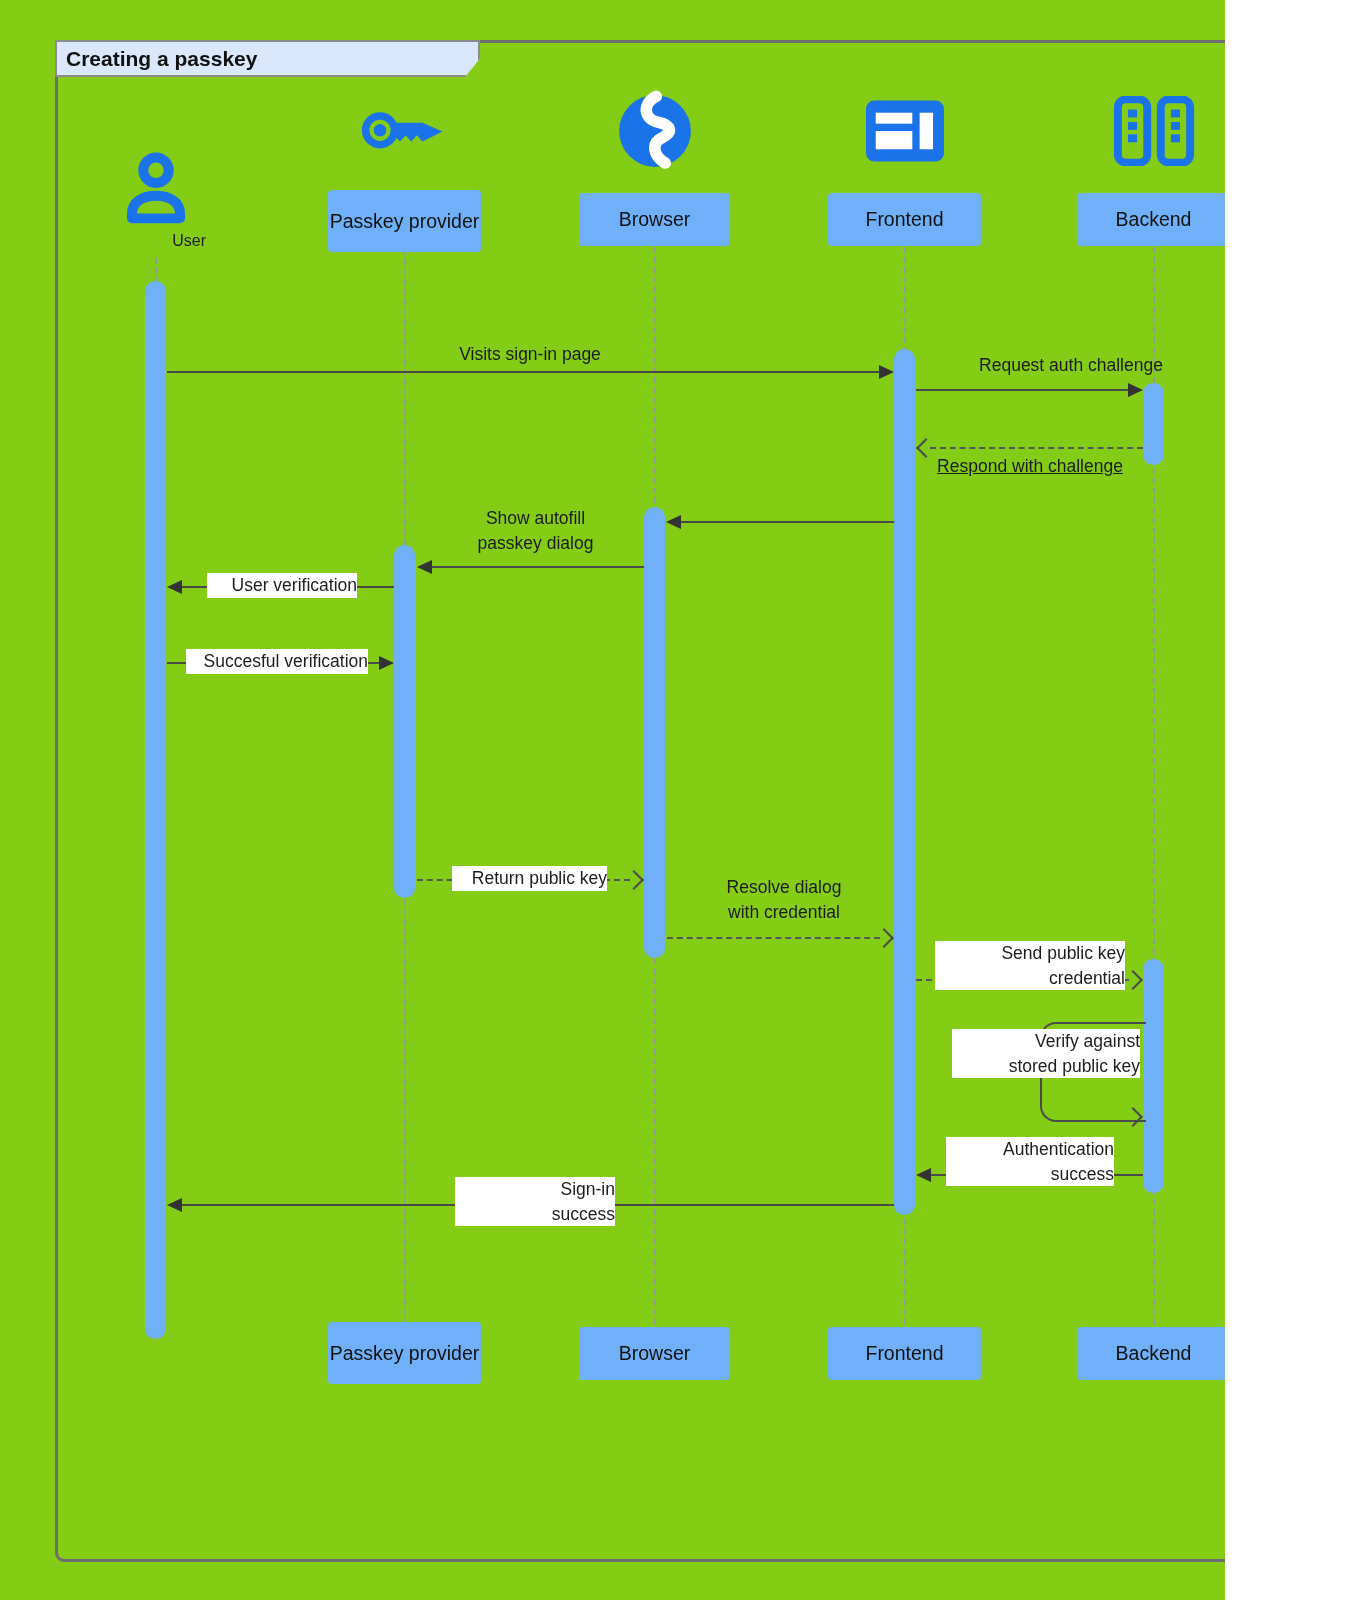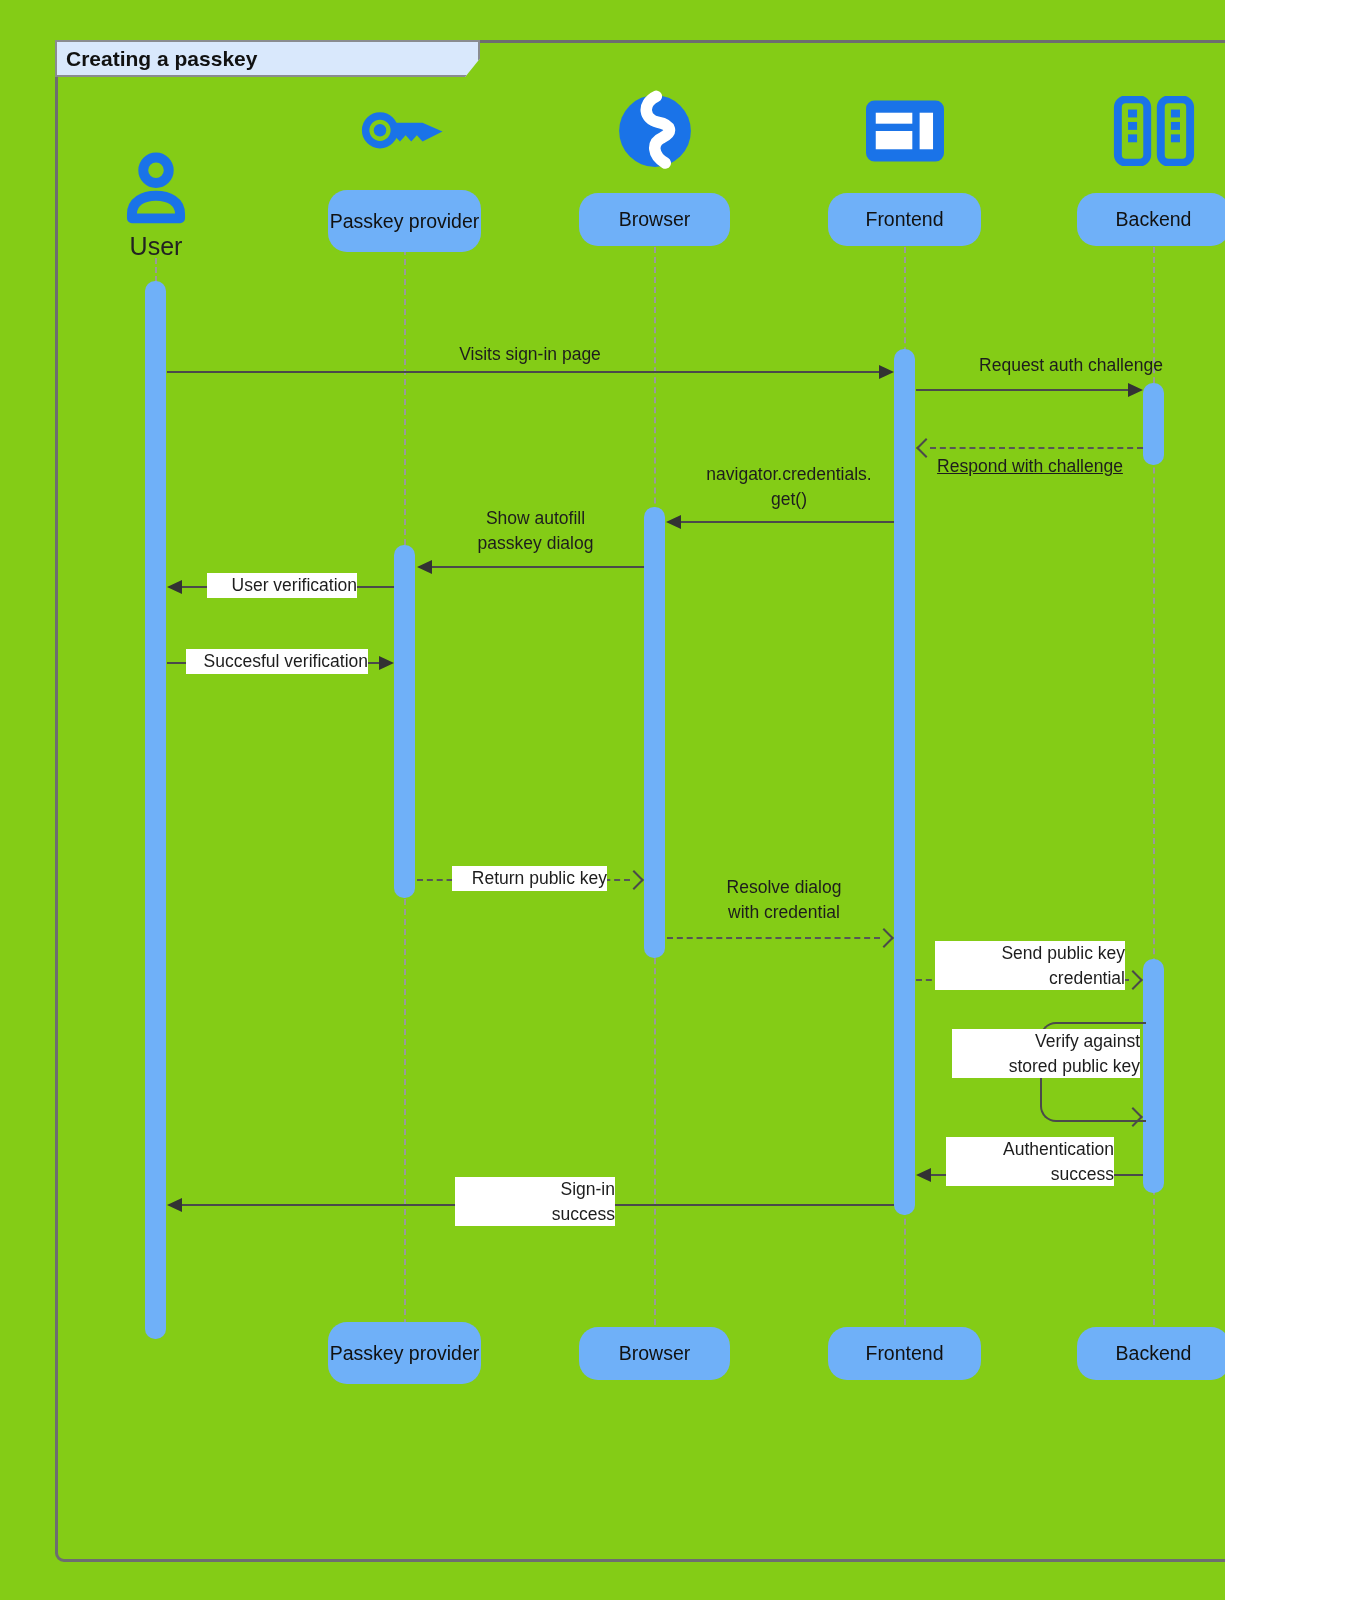--- a/index.html
+++ b/index.html
@@ -5,24 +5,24 @@
   html,body{margin:0;padding:0;background:#fff;}
   #canvas{position:relative;width:1225px;height:1600px;background:#84cc16;
           font-family:"Liberation Sans","DejaVu Sans",sans-serif;color:#1d1d1d;overflow:hidden;}
   .frame{position:absolute;left:55px;top:40px;width:1236px;height:1516px;
          border:3px solid #6d6d70;border-radius:9px;background:transparent;}
   .title-tab{position:absolute;left:55px;top:40px;width:425px;height:37px;
              background:#d9e8fc;border:2px solid #8a8c90;box-sizing:border-box;
              clip-path:polygon(0 0,100% 0,100% 50%,96.5% 100%,0 100%);
              display:flex;align-items:center;padding-left:9px;
              font-weight:bold;font-size:21px;color:#111;}
-  .actor-box{position:absolute;background:#6fb0f8;border-radius:19px;
+  .actor-box{position:absolute;background:#6fb0f8;border-radius:4px;
              display:flex;align-items:center;justify-content:center;text-align:center;
              font-size:19.5px;color:#111;line-height:1.25;}
-  .plain-label{position:absolute;text-align:center;font-size:25px;color:#222;}
+  .plain-label{position:absolute;text-align:right;font-size:16px;color:#222;}
   .lifeline{position:absolute;width:0;border-left:2px dashed #9a9a9a;}
   .activation{position:absolute;width:21px;background:#6fb0f8;border-radius:10px;}
   .msg-line{position:absolute;height:0;}
   .solid{border-top:2px solid #4a4a4a;}
   .dashed{border-top:2px dashed #565656;}
   .msg-label{position:absolute;font-size:17.5px;line-height:1.4;text-align:center;
              color:#1d1d1d;white-space:pre-line;}
   .bg{background:#fff;text-align:right;}
   .ah-filled{position:absolute;width:0;height:0;border-top:7px solid transparent;border-bottom:7px solid transparent;}
   .ah-filled.r{border-left:15px solid #333;}
@@ -103,22 +103,20 @@
   <div class="msg-line solid" style="left:916px;top:389px;width:213px;"></div>
   <div class="ah-filled r" style="left:1128px;top:383px;"></div>
   <div class="msg-label" style="left:915px;top:353px;width:230px;margin-left:41px;">Request auth challenge</div>
 
   <div class="msg-line dashed" style="left:930px;top:447px;width:213px;"></div>
   <div class="ah-open l" style="left:919px;top:441px;"></div>
   <div class="msg-label" style="left:915px;top:454px;width:230px;text-decoration:underline;">Respond with challenge</div>
 
   <div class="msg-line solid" style="left:681px;top:521px;width:213px;"></div>
   <div class="ah-filled l" style="left:666px;top:515px;"></div>
-  <div class="msg-label" style="left:686px;top:462px;width:206px;">navigator.credentials.
-get()</div>
 
   <div class="msg-line solid" style="left:432px;top:566px;width:212px;"></div>
   <div class="ah-filled l" style="left:417px;top:560px;"></div>
   <div class="msg-label" style="left:438px;top:506px;width:195px;">Show autofill
 passkey dialog</div>
 
   <div class="msg-line solid" style="left:182px;top:586px;width:212px;"></div>
   <div class="ah-filled l" style="left:167px;top:580px;"></div>
   <div class="msg-label bg" style="left:207px;top:573px;width:150px;">User verification</div>
 

